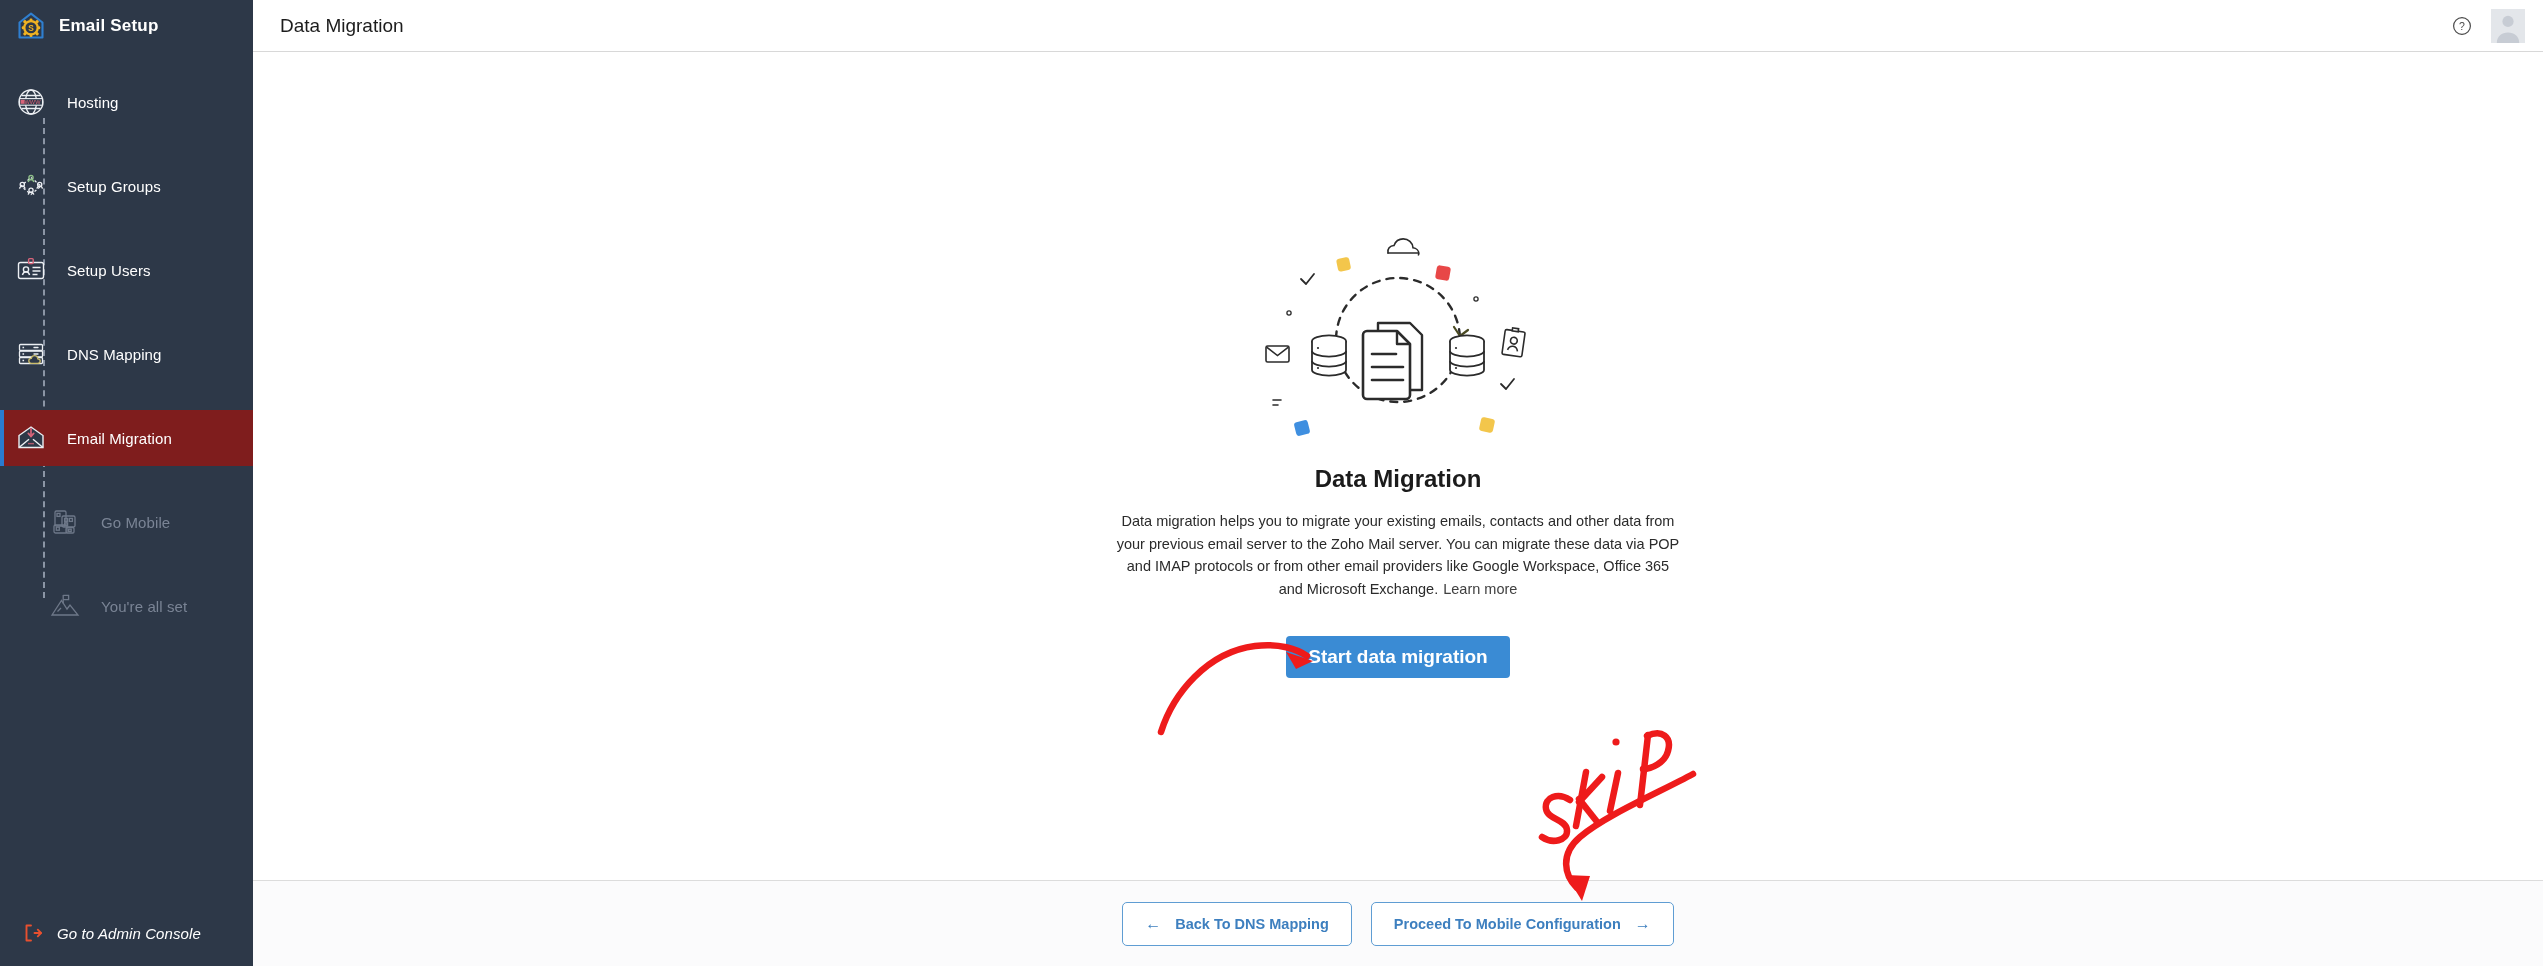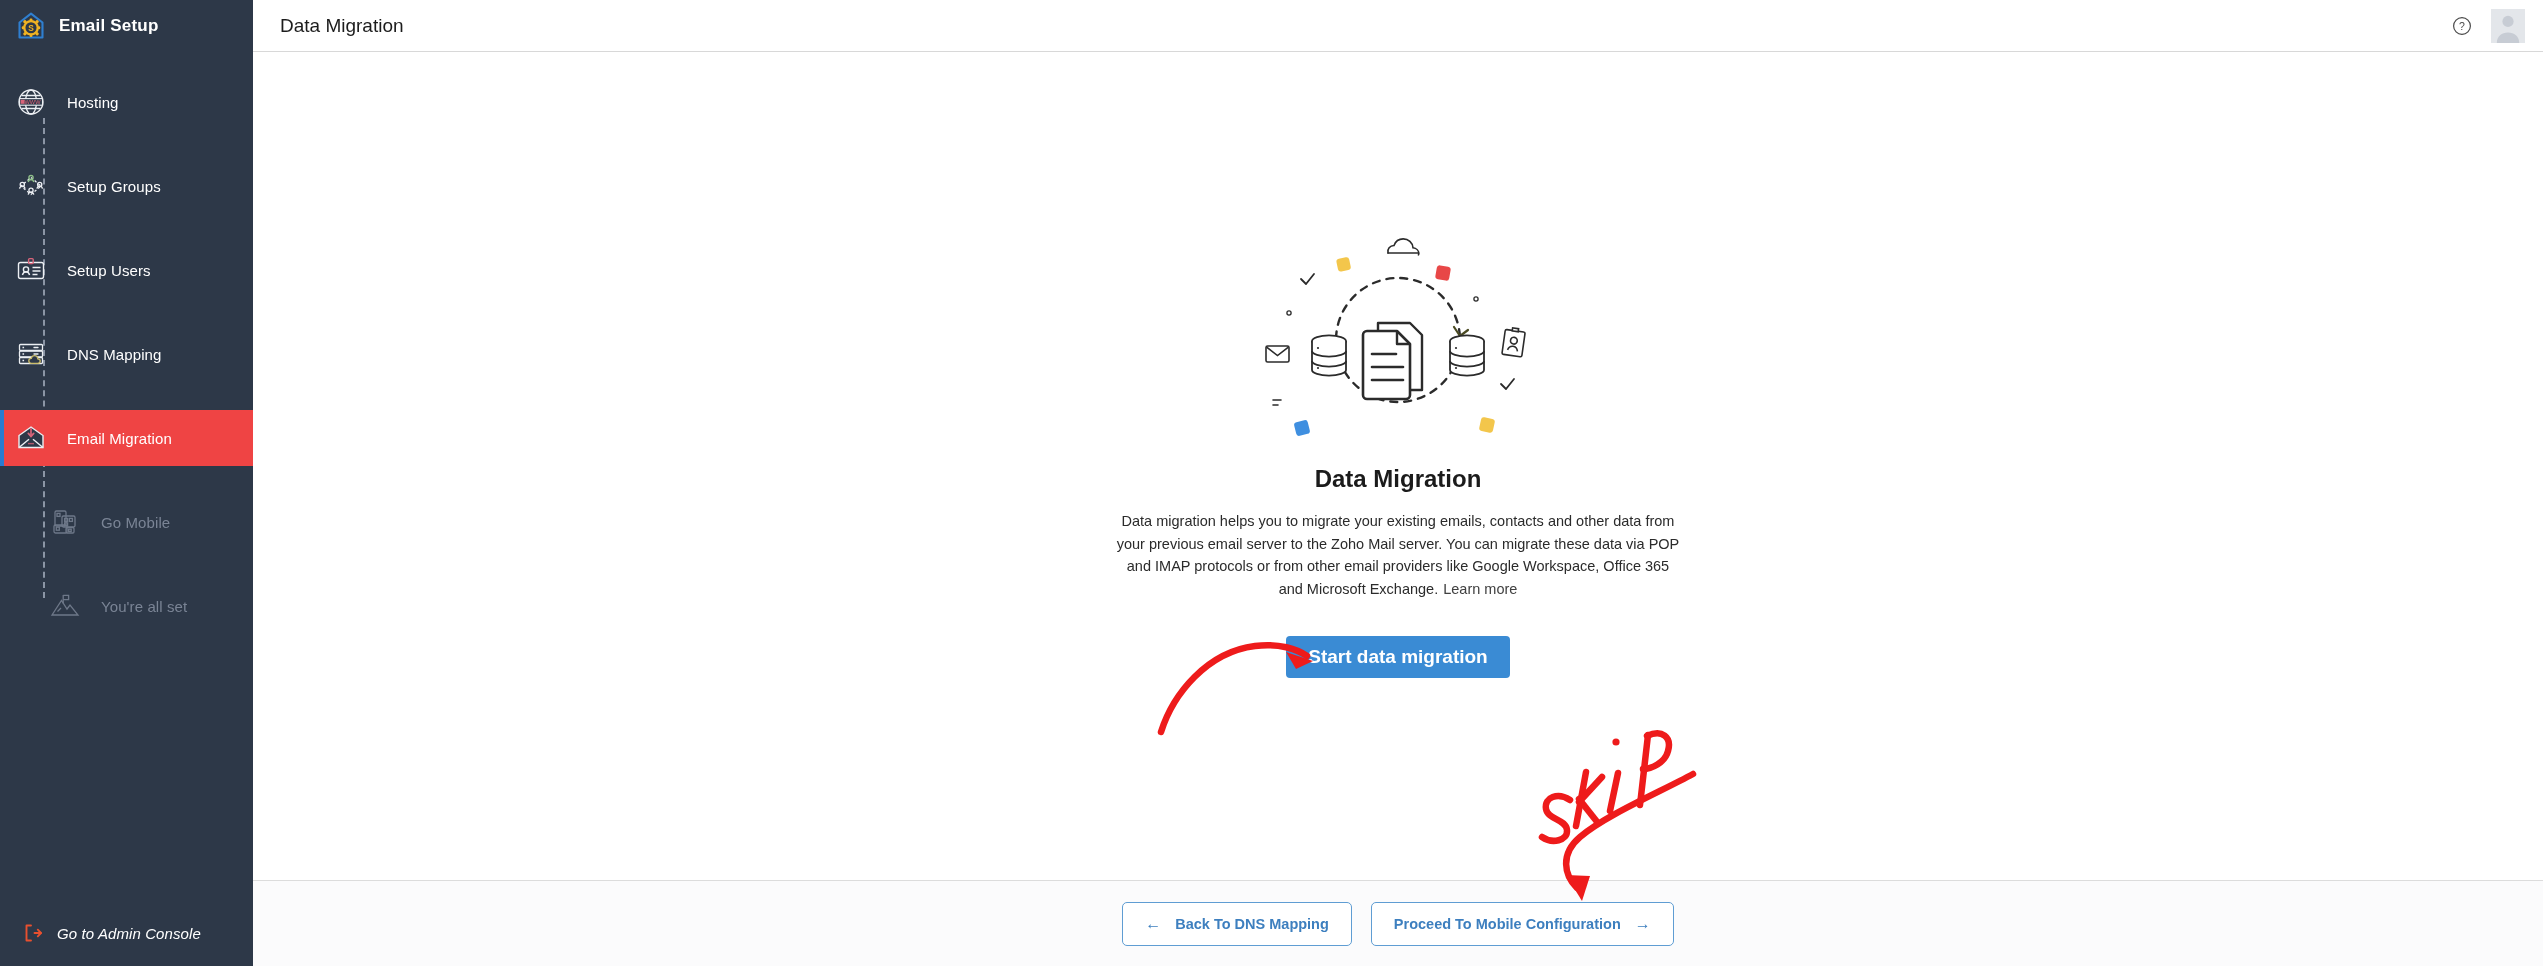--- a/index.html
+++ b/index.html
@@ -30,21 +30,21 @@
     position: absolute; left: 43px; top: 66px; width: 0;
     height: 480px;
     border-left: 2px dashed #8b95a5;
   }
   .sb-item {
     position: relative; height: 56px;
     display: flex; align-items: center; gap: 19px;
     padding-left: 14px; cursor: pointer; z-index: 2;
   }
   .sb-item + .sb-item { margin-top: 28px; }
-  .sb-item.active { background: #ef4444; }
+  .sb-item.active { background: #7f1d1d; }
   .sb-item.active::before {
     content: ""; position: absolute; left: 0; top: 0; bottom: 0;
     width: 4px; background: #2a7bd0;
   }
   .sb-icon { width: 34px; height: 34px; flex: 0 0 34px; display:block; }
   .sb-label { color: #ffffff; font-size: 15px; letter-spacing: .1px; }
   .sb-item.disabled .sb-label { color: #7a8495; }
   .sb-item.disabled { cursor: default; padding-left: 48px; }
   .sb-footer {
     flex: 0 0 auto; padding: 0 0 22px 22px;

